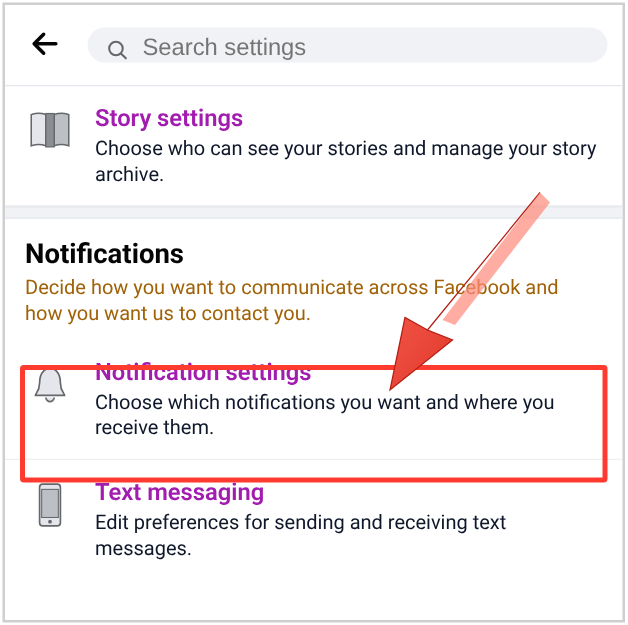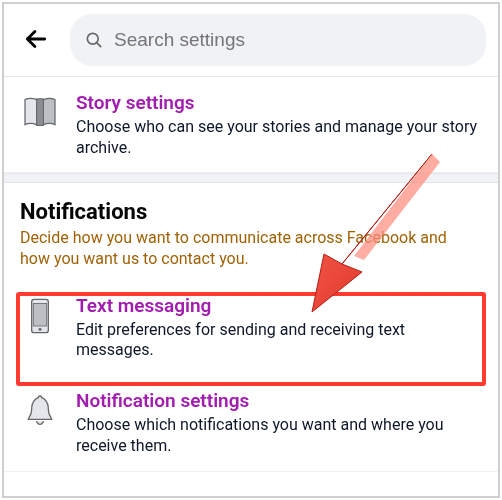--- a/index.html
+++ b/index.html
@@ -34,23 +34,23 @@
       align-items: center;
       justify-content: center;
       background: transparent;
       border: none;
       cursor: pointer;
     }
     .search-field {
       flex: 1;
       background: #f0f2f5;
       border-radius: 22px;
-      height: 52px;
-      display: flex;
-      align-items: center;
+      height: 28px;
+      display: flex;
+      align-items: flex-end;
       padding: 0 14px;
       gap: 10px;
     }
     .search-icon { color: #65676b; display: flex; align-items: center; }
     .search-input {
       border: none;
       background: transparent;
       font-size: 19px;
       color: #65676b;
       outline: none;
@@ -163,44 +163,44 @@
     </div>
   </div>
 
   <div class="section-divider"></div>
 
   <div class="section-header">
     <div class="section-title">Notifications</div>
     <div class="section-sub">Decide how you want to communicate across Facebook and how you want us to contact you.</div>
   </div>
 
+  <div class="list-item">
+    <div class="item-icon">
+      <svg width="40" height="40" viewBox="0 0 48 48">
+        <path d="M24 6 C24 6 22 6 22 8 C22 8 14 10 14 22 C14 30 10 32 10 34 L38 34 C38 32 34 30 34 22 C34 10 26 8 26 8 C26 6 24 6 24 6 Z" fill="#e4e6eb" stroke="#65676b" stroke-width="1.6"></path>
+        <path d="M20 36 C20 38 22 40 24 40 C26 40 28 38 28 36" fill="#e4e6eb" stroke="#65676b" stroke-width="1.6"></path>
+      </svg>
+    </div>
+    <div class="item-body">
+      <div class="item-title">Notification settings</div>
+      <div class="item-sub">Choose which notifications you want and where you receive them.</div>
+    </div>
+  </div>
+
   <div class="list-item" style="border-bottom:none;">
     <div class="item-icon">
       <svg width="40" height="42" viewBox="0 0 48 48">
         <rect x="14" y="4" width="20" height="40" rx="3" fill="#e4e6eb" stroke="#65676b" stroke-width="1.6"></rect>
         <rect x="16" y="9" width="16" height="27" fill="#bcc0c4" stroke="#65676b" stroke-width="1"></rect>
         <circle cx="24" cy="40" r="1.8" fill="#65676b"></circle>
       </svg>
     </div>
     <div class="item-body">
       <div class="item-title">Text messaging</div>
       <div class="item-sub">Edit preferences for sending and receiving text messages.</div>
-    </div>
-  </div>
-
-  <div class="list-item">
-    <div class="item-icon">
-      <svg width="40" height="40" viewBox="0 0 48 48">
-        <path d="M24 6 C24 6 22 6 22 8 C22 8 14 10 14 22 C14 30 10 32 10 34 L38 34 C38 32 34 30 34 22 C34 10 26 8 26 8 C26 6 24 6 24 6 Z" fill="#e4e6eb" stroke="#65676b" stroke-width="1.6"></path>
-        <path d="M20 36 C20 38 22 40 24 40 C26 40 28 38 28 36" fill="#e4e6eb" stroke="#65676b" stroke-width="1.6"></path>
-      </svg>
-    </div>
-    <div class="item-body">
-      <div class="item-title">Notification settings</div>
-      <div class="item-sub">Choose which notifications you want and where you receive them.</div>
     </div>
   </div>
 
   <div class="highlight-box"></div>
 
   <svg class="annotation-arrow" viewBox="0 0 160 170">
     <defs>
       <linearGradient id="ag" x1="0" y1="0" x2="1" y2="1">
         <stop offset="0%" stop-color="#ff6a5b"></stop>
         <stop offset="100%" stop-color="#d32417"></stop>

